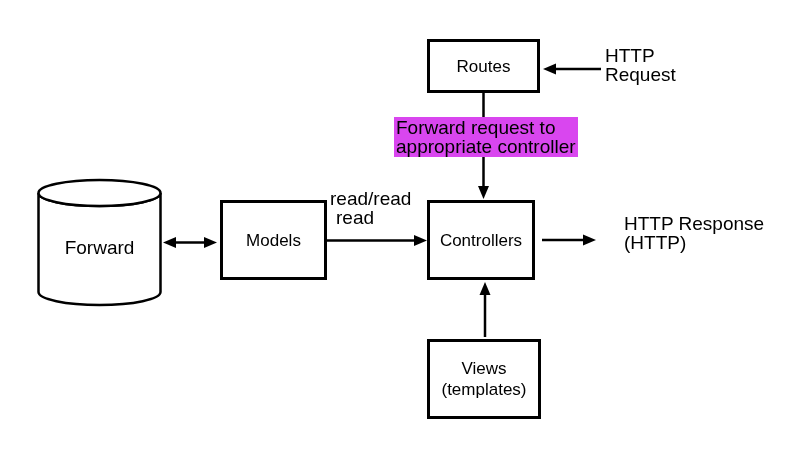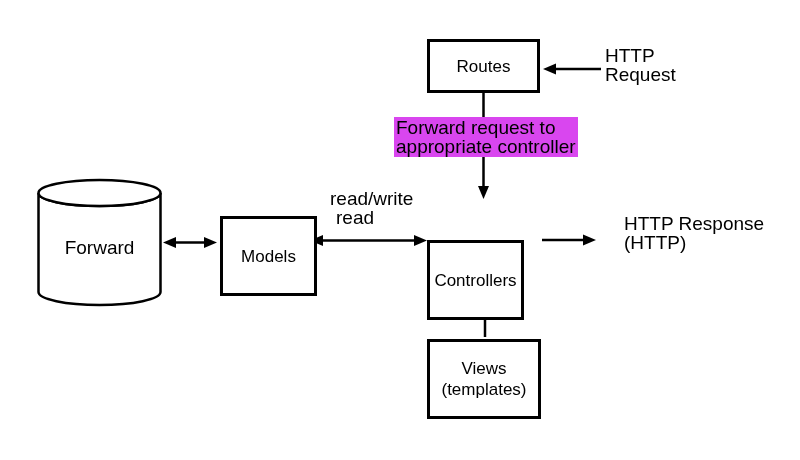--- a/index.html
+++ b/index.html
@@ -28,22 +28,22 @@
     background: #ffffff;
     display: flex;
     flex-direction: column;
     align-items: center;
     justify-content: center;
     font-size: 17px;
     line-height: 21px;
     text-align: center;
   }
   .node-routes      { left: 427px; top: 39px;  width: 113px; height: 54px; }
-  .node-models      { left: 220px; top: 216px; width: 97px;  height: 80px; }
-  .node-controllers { left: 427px; top: 200px; width: 97px; height: 80px; margin-top: 40px; }
+  .node-models      { left: 220px; top: 200px; width: 107px;  height: 80px; }
+  .node-controllers { left: 427px; top: 200px; width: 108px; height: 80px; }
   .node-views       { left: 427px; top: 339px; width: 114px; height: 80px; }
   .lbl {
     position: absolute;
     font-size: 19px;
     line-height: 19px;
     white-space: nowrap;
   }
   .lbl-http-request  { left: 605px; top: 46px; }
   .lbl-forward       { left: 394px; top: 117px; background: #d946ef; padding: 1px 2px; }
   .lbl-read-write    { left: 330px; top: 189px; }
@@ -124,21 +124,21 @@
     <div>HTTP</div>
     <div>Request</div>
   </div>
 
   <div class="lbl lbl-forward">
     <div>Forward request to</div>
     <div>appropriate controller</div>
   </div>
 
   <div class="lbl lbl-read-write">
-    <div>read/write</div>
+    <div>read/read</div>
     <div class="l2">read</div>
   </div>
 
   <div class="lbl lbl-http-response">
     <div>HTTP Response</div>
     <div>(HTTP)</div>
   </div>
 
 </div>
 

